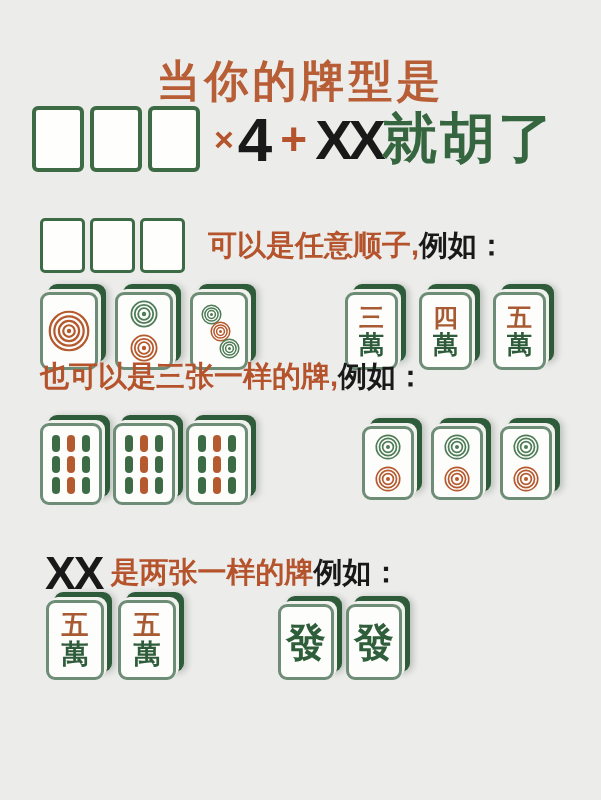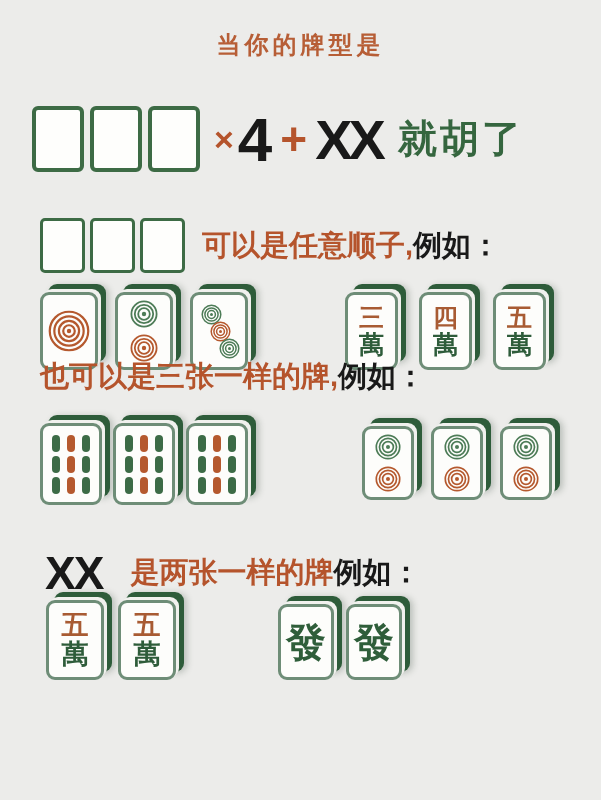--- a/index.html
+++ b/index.html
@@ -1,45 +1,45 @@
 <!DOCTYPE html>
 <html><head>
 <meta charset="utf-8">
 <style>
   html,body{margin:0;padding:0;background:#ececea;}
   .page{position:relative;width:601px;height:800px;background:#ececea;overflow:hidden;
         font-family:"Liberation Sans","DejaVu Sans",sans-serif;}
 
   
-  .title{position:absolute;top:29px;left:0;width:100%;text-align:center;
-         font-size:24px;font-weight:800;color:#b75e36;letter-spacing:4px;}
+  .title{position:absolute;top:52px;left:0;width:100%;text-align:center;
+         font-size:44px;font-weight:800;color:#b75e36;letter-spacing:4px;}
   .row{position:absolute;display:flex;align-items:center;}
   .orange{color:#b5542c;}
   .ink{color:#191919;}
   .green{color:#35663f;}
 
   
   .formula{top:100px;left:32px;height:78px;}
   .tile-empty{background:#fefefc;border:4px solid #3d6b45;border-radius:6px;flex:0 0 auto;}
   .tile-empty.big{width:44px;height:58px;margin-right:6px;}
   .tile-empty.small{width:39px;height:49px;border-width:3px;border-radius:5px;margin-right:5px;}
   .f-times{font-size:34px;font-weight:800;margin:0 4px 0 8px;}
   .f-four{font-size:62px;font-weight:800;margin-right:8px;}
   .f-plus{font-size:46px;font-weight:800;margin-right:8px;}
   .f-xx{font-size:56px;font-weight:800;letter-spacing:-4px;}
-  .f-result{font-size:39px;font-weight:800;margin-left:16px;letter-spacing:3px;}
+  .f-result{font-size:55px;font-weight:800;letter-spacing:3px;}
 
   
   .sec-text{font-size:29px;font-weight:800;}
   .seq-header{top:218px;left:40px;}
-  .seq-header .lead{margin-left:12px;}
+  .seq-header .lead{margin-left:18px;}
   .trip-header{top:357px;left:40px;}
   .pair-header{top:546px;left:45px;}
   .xx-big{font-size:46px;font-weight:800;letter-spacing:-2px;}
-  .pair-header .lead{margin-left:28px;}
+  .pair-header .lead{margin-left:8px;}
 
   
   .tile{position:relative;display:flex;align-items:center;justify-content:center;
         background:#fdfdfb;border:3px solid #6e8d77;border-radius:9px;flex:0 0 auto;
         box-shadow:3px -3px 0 0 #f1f1ee, 8px -8px 0 0 #2e5c3a, 11px -7px 6px rgba(40,60,45,.25);}
   .dot-tile{width:52px;height:72px;margin-right:17px;flex-direction:column;}
   .man-tile{width:47px;height:72px;margin-right:21px;flex-direction:column;}
   .man-tile.big{width:52px;height:74px;margin-right:14px;}
   .bamboo-tile{width:56px;height:76px;margin-right:11px;}
   .dot2-tile{width:46px;height:68px;margin-right:17px;flex-direction:column;}

